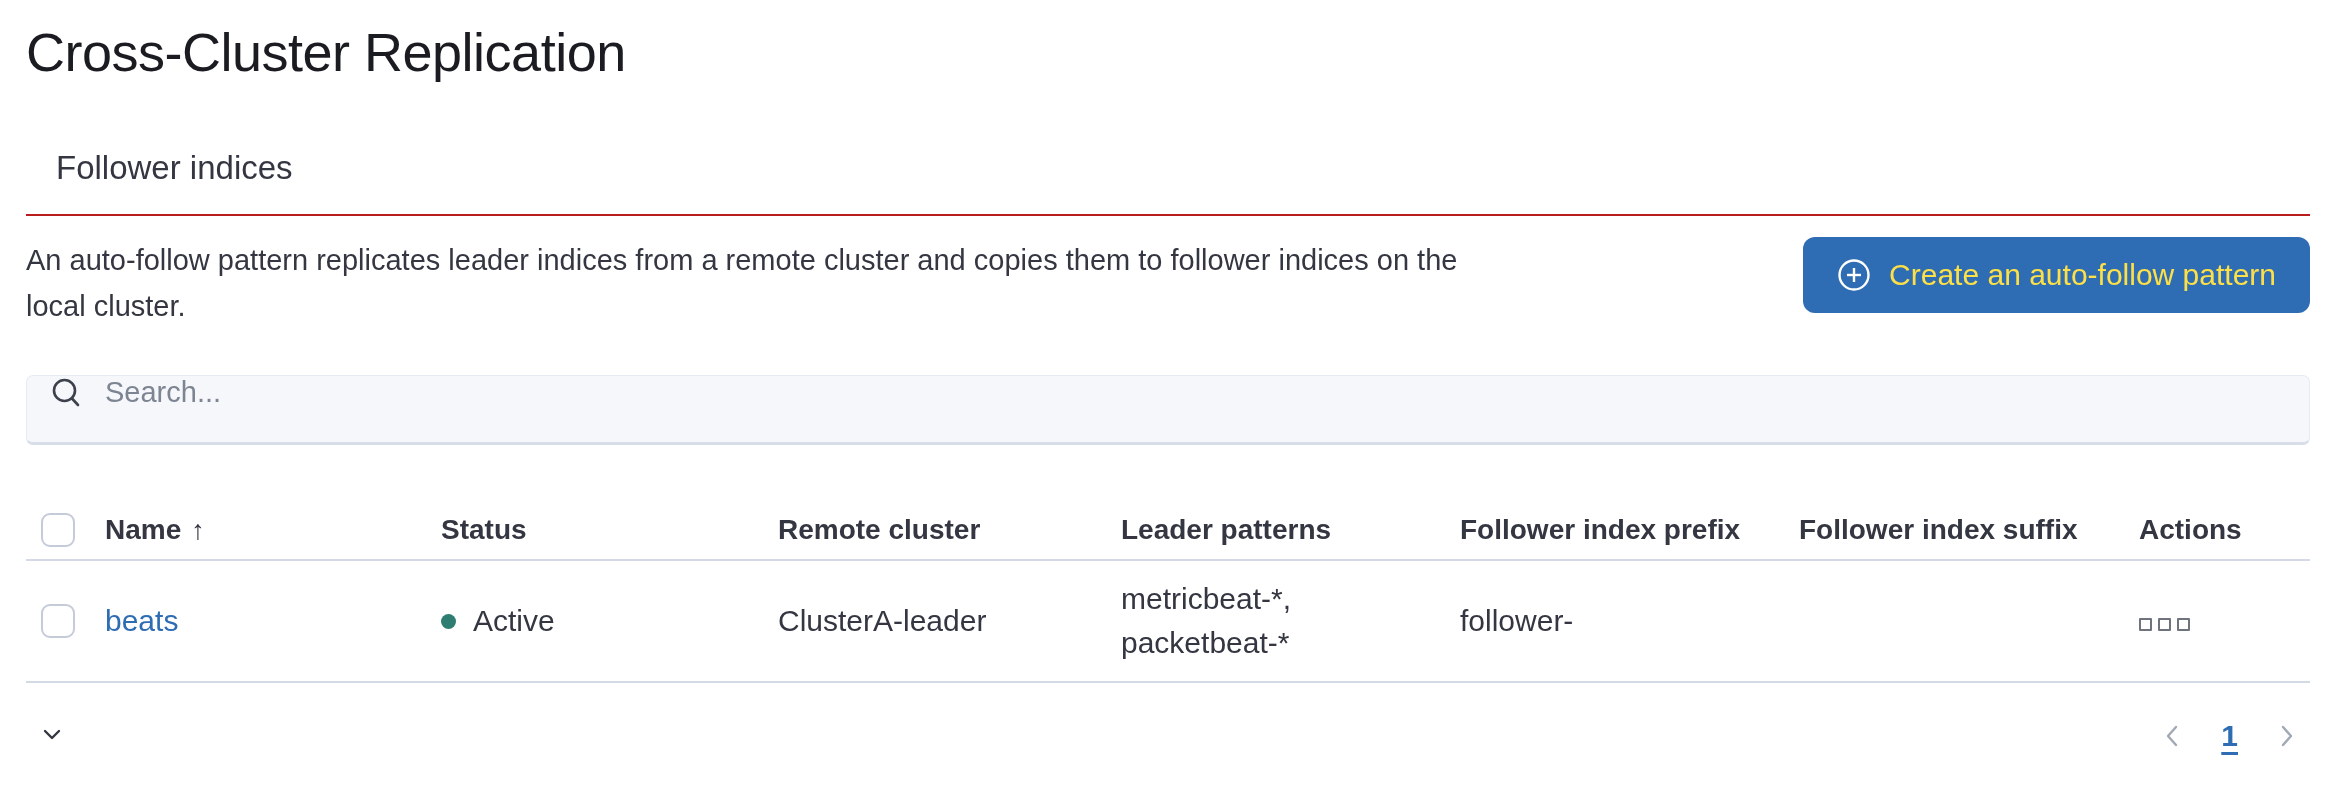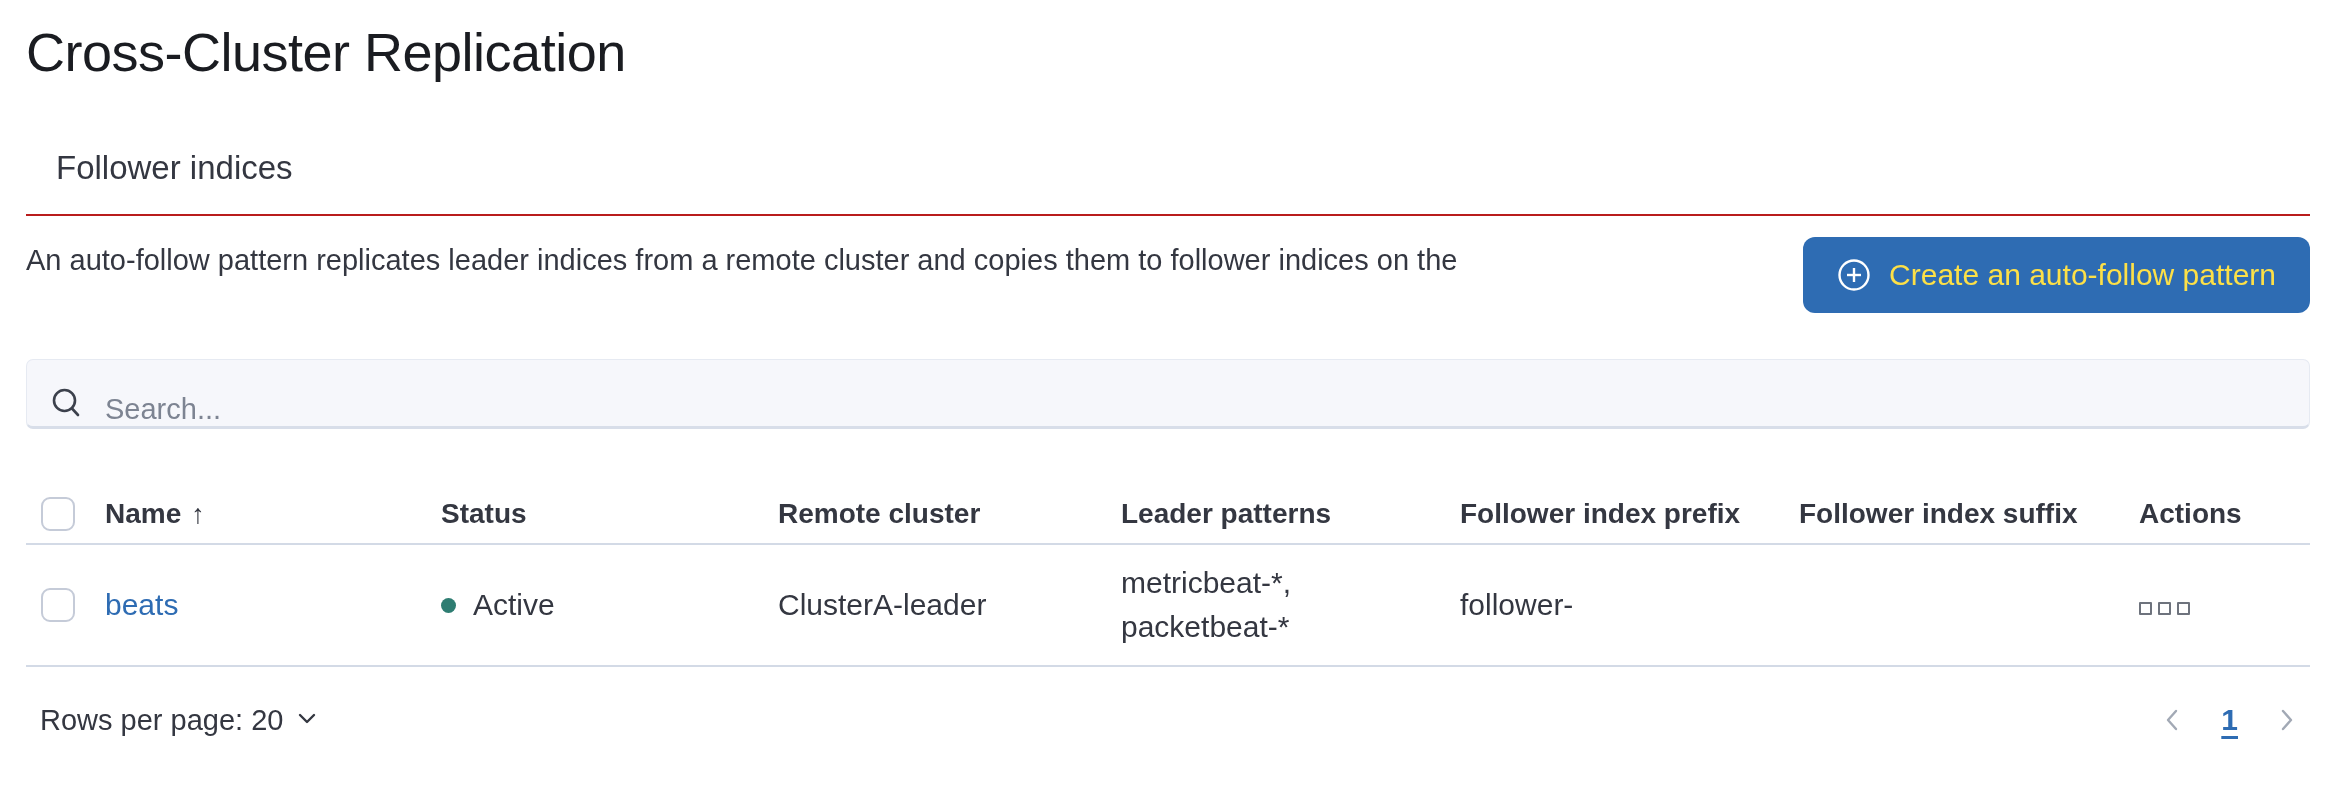--- a/index.html
+++ b/index.html
@@ -21,21 +21,21 @@
   .header-row { display: flex; align-items: flex-start; margin-top: 21px; justify-content: flex-end; }
   .description { font-size: 29px; line-height: 46px; color: #343741; width: 1730px; }
   .create-btn { margin-left: auto; height: 76px; background: #2e6cb3; color: #fde047;
                 border: none; border-radius: 12px; font-size: 30px; font-family: inherit;
                 padding: 0 34px; display: flex; align-items: center; gap: 18px; cursor: pointer; }
   .create-btn svg { display: block; }
 
   
   .search-bar { margin-top: 46px; height: 70px; background: #f6f7fb; border: 1px solid #e6eaf2;
                 border-bottom: 3px solid #d8dee9; border-radius: 7px; display: flex;
-                align-items: flex-end; padding: 0 22px; gap: 20px; }
+                align-items: flex-start; padding: 0 22px; gap: 20px; }
   .search-bar input { flex: 1; border: none; outline: none; background: transparent;
                       font-family: inherit; font-size: 29px; color: #343741; }
   .search-bar input::placeholder { color: #7d8492; }
 
   
   table { width: 100%; border-collapse: collapse; table-layout: fixed; margin-top: 54px; }
   th { text-align: left; font-size: 28px; font-weight: bold; color: #343741;
        padding: 14px 16px 12px 15px; border-bottom: 2px solid #d3dae6; vertical-align: middle; }
   td { font-size: 30px; padding: 16px 16px 16px 15px; border-bottom: 2px solid #d3dae6;
        vertical-align: middle; line-height: 44px; }
@@ -70,20 +70,21 @@
 
   <h1 class="page-title">Cross-Cluster Replication</h1>
 
   <div class="tabs">
     <div class="tab">Follower indices</div>
   </div>
 
   <div class="header-row">
     <div class="description">
       <div>An auto-follow pattern replicates leader indices from a remote cluster and copies them to follower indices on the</div>
+      <div>local cluster.</div>
     </div>
     <button class="create-btn">
       <span>
         <svg width="34" height="34" viewBox="0 0 34 34" fill="none">
           <circle cx="17" cy="17" r="14.5" stroke="#ffffff" stroke-width="2.4"></circle>
           <line x1="17" y1="10" x2="17" y2="24" stroke="#ffffff" stroke-width="2.4"></line>
           <line x1="10" y1="17" x2="24" y2="17" stroke="#ffffff" stroke-width="2.4"></line>
         </svg>
       </span>
       <span>Create an auto-follow pattern</span>
@@ -151,21 +152,20 @@
               <i></i>
               <i></i>
           </span>
         </td>
       </tr>
     </tbody>
   </table>
 
   <div class="footer">
     <div class="rows-per-page">
-      <span>Rows per page: 20</span>
       <span>
         <svg width="24" height="24" viewBox="0 0 24 24" fill="none">
           <polyline points="5,9 12,16 19,9" stroke="#343741" stroke-width="2.4" fill="none" stroke-linecap="round" stroke-linejoin="round"></polyline>
         </svg>
       </span>
     </div>
     <div class="pagination">
       <span class="page-chevron">
         <svg width="28" height="28" viewBox="0 0 28 28" fill="none">
           <polyline points="17,5 9,14 17,23" stroke="#a2a9b5" stroke-width="2.4" fill="none" stroke-linecap="round" stroke-linejoin="round"></polyline>

